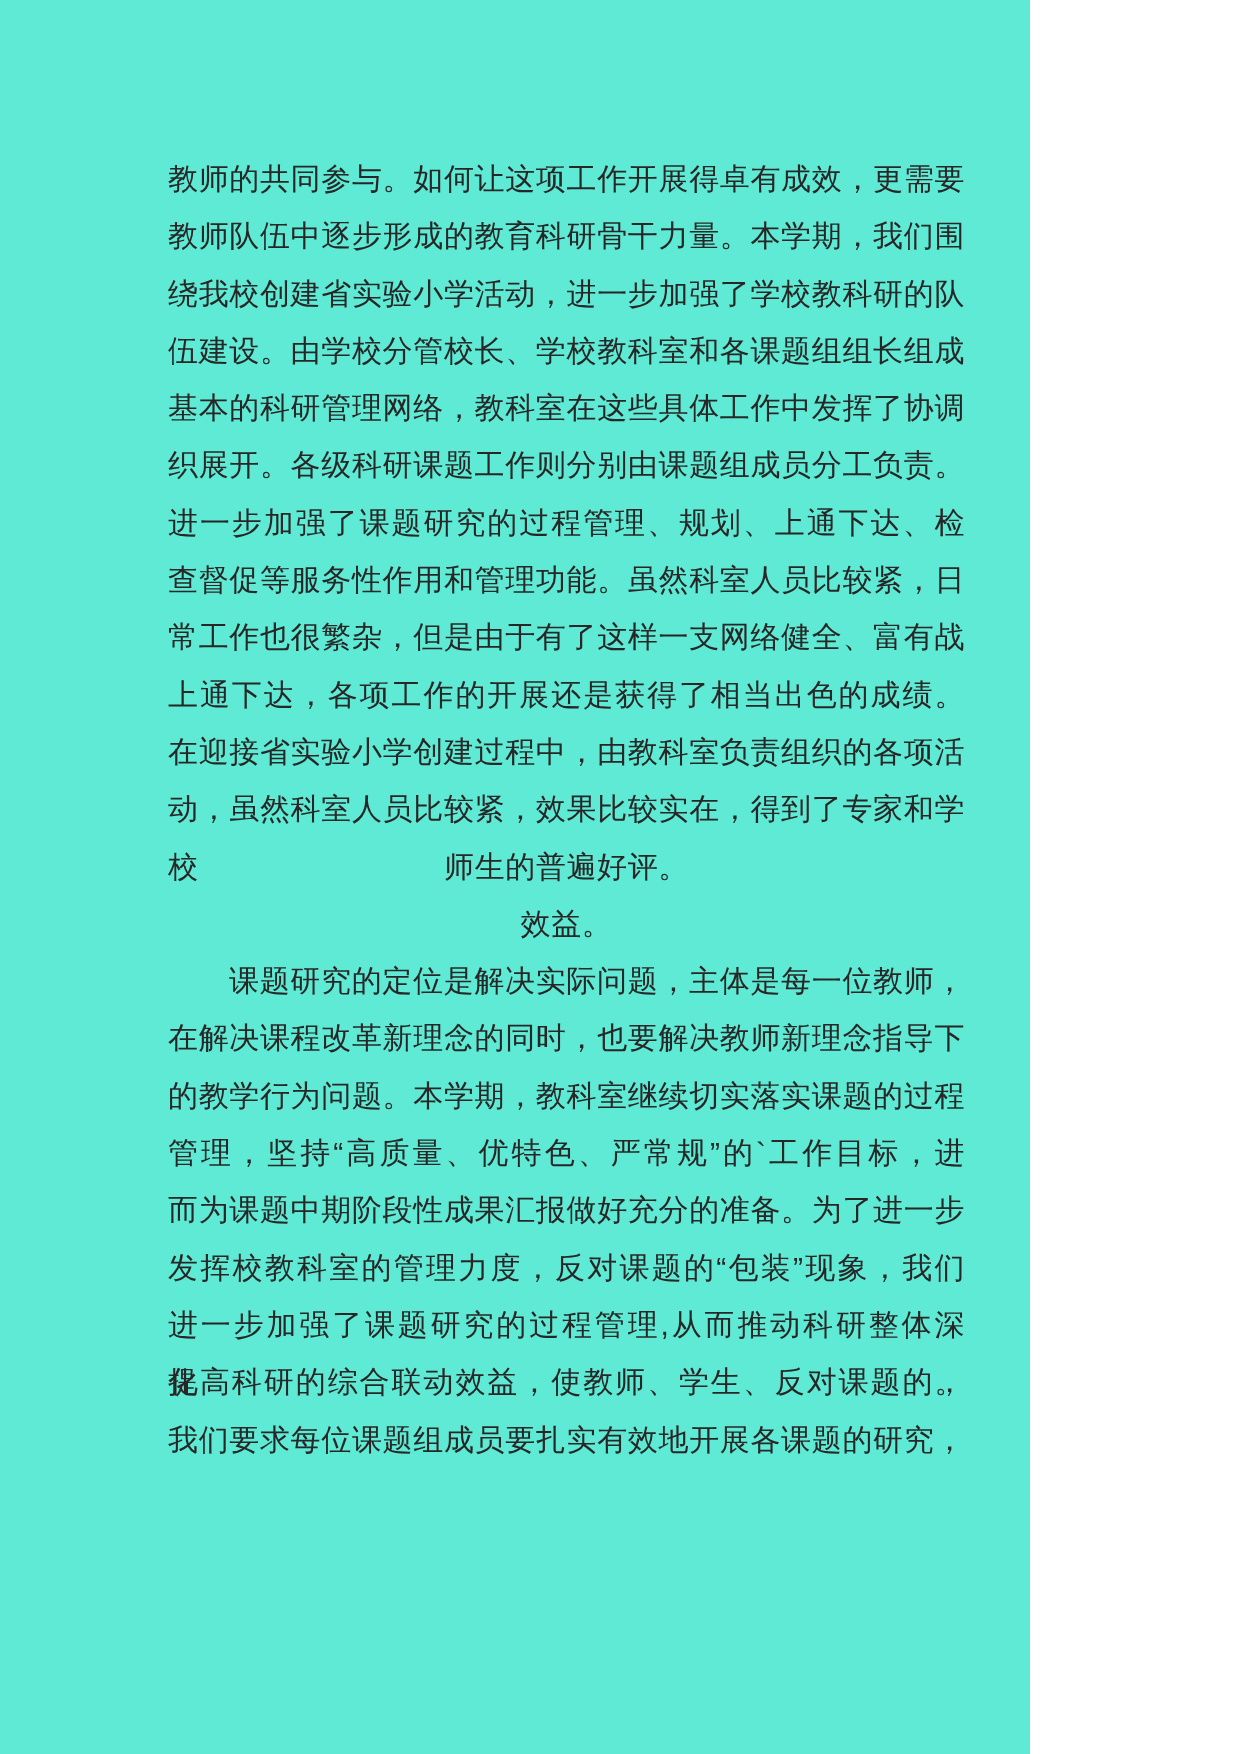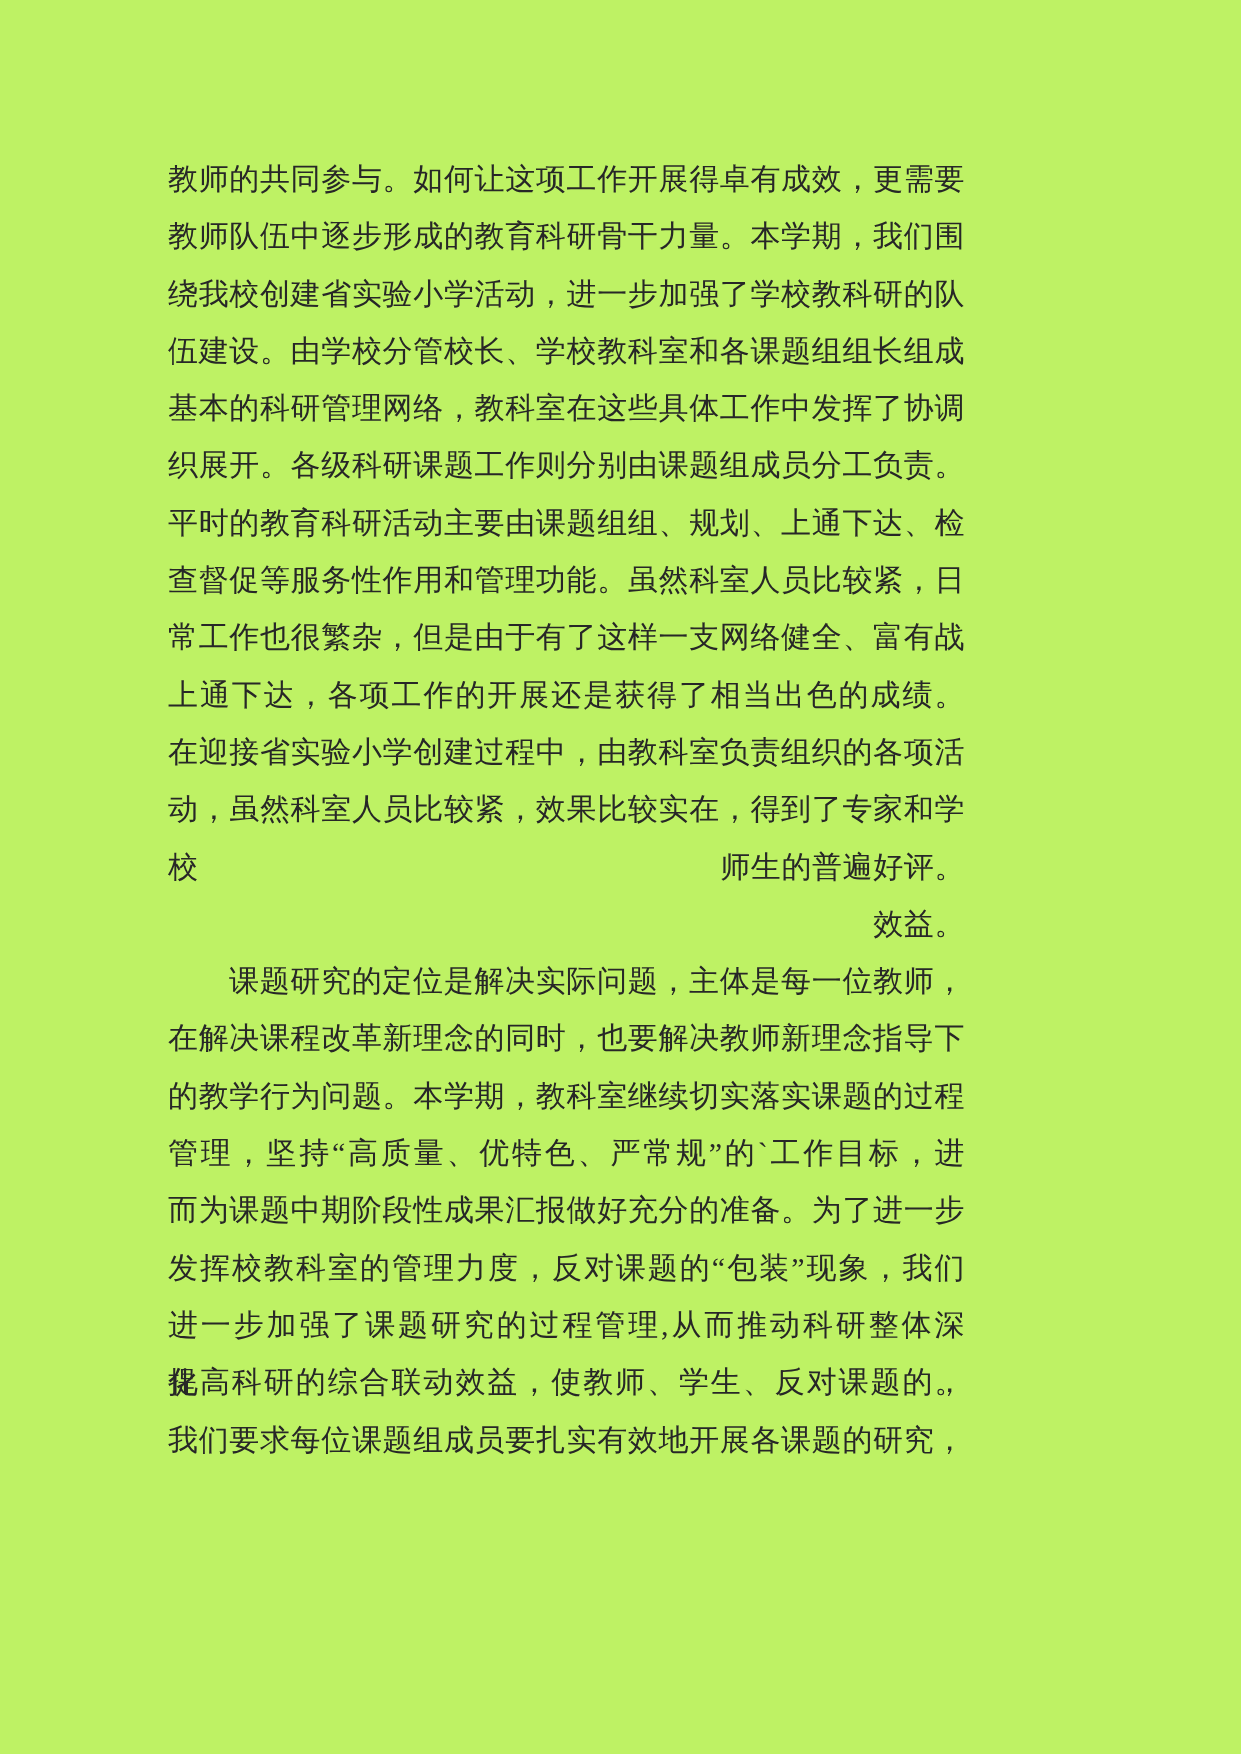--- a/index.html
+++ b/index.html
@@ -2,41 +2,41 @@
 <html><head>
 <meta charset="utf-8">
 <style>
   html, body {
     margin: 0;
     padding: 0;
     background: #ffffff;
   }
   .page {
     position: relative;
-    width: 1241px;
+    width: 1030px;
     height: 1754px;
-    background: #bef264;
+    background: #5eead4;
     overflow: hidden;
-    font-family: Liberation Serif, serif;
+    font-family: Liberation Sans, sans-serif;
   }
   .text-block {
     position: absolute;
     top: 150px;
     left: 168px;
     width: 797px;
     color: #272727;
     font-size: 30px;
     font-weight: 400;
   }
   .line {
     height: 57.3px;
     line-height: 57.3px;
     letter-spacing: 0.6px;
     white-space: nowrap;
-    text-align: right;
+    text-align: center;
   }
   .line.fill {
     white-space: normal;
     text-align: justify;
     text-align-last: justify;
   }
   .line.indent {
     text-indent: 61px;
   }
 </style>
@@ -44,21 +44,21 @@
 <body>
 
 <div class="page">
   <div class="text-block">
       <div class="line fill">教师的共同参与。如何让这项工作开展得卓有成效，更需要</div>
       <div class="line fill">教师队伍中逐步形成的教育科研骨干力量。本学期，我们围</div>
       <div class="line fill">绕我校创建省实验小学活动，进一步加强了学校教科研的队</div>
       <div class="line fill">伍建设。由学校分管校长、学校教科室和各课题组组长组成</div>
       <div class="line fill">基本的科研管理网络，教科室在这些具体工作中发挥了协调</div>
       <div class="line fill">织展开。各级科研课题工作则分别由课题组成员分工负责。</div>
-      <div class="line fill">平时的教育科研活动主要由课题组组、规划、上通下达、检</div>
+      <div class="line fill">进一步加强了课题研究的过程管理、规划、上通下达、检</div>
       <div class="line fill">查督促等服务性作用和管理功能。虽然科室人员比较紧，日</div>
       <div class="line fill">常工作也很繁杂，但是由于有了这样一支网络健全、富有战</div>
       <div class="line fill">上通下达，各项工作的开展还是获得了相当出色的成绩。</div>
       <div class="line fill">在迎接省实验小学创建过程中，由教科室负责组织的各项活</div>
       <div class="line fill">动，虽然科室人员比较紧，效果比较实在，得到了专家和学校</div>
       <div class="line">师生的普遍好评。</div>
       <div class="line">效益。</div>
       <div class="line fill indent">课题研究的定位是解决实际问题，主体是每一位教师，</div>
       <div class="line fill">在解决课程改革新理念的同时，也要解决教师新理念指导下</div>
       <div class="line fill">的教学行为问题。本学期，教科室继续切实落实课题的过程</div>

